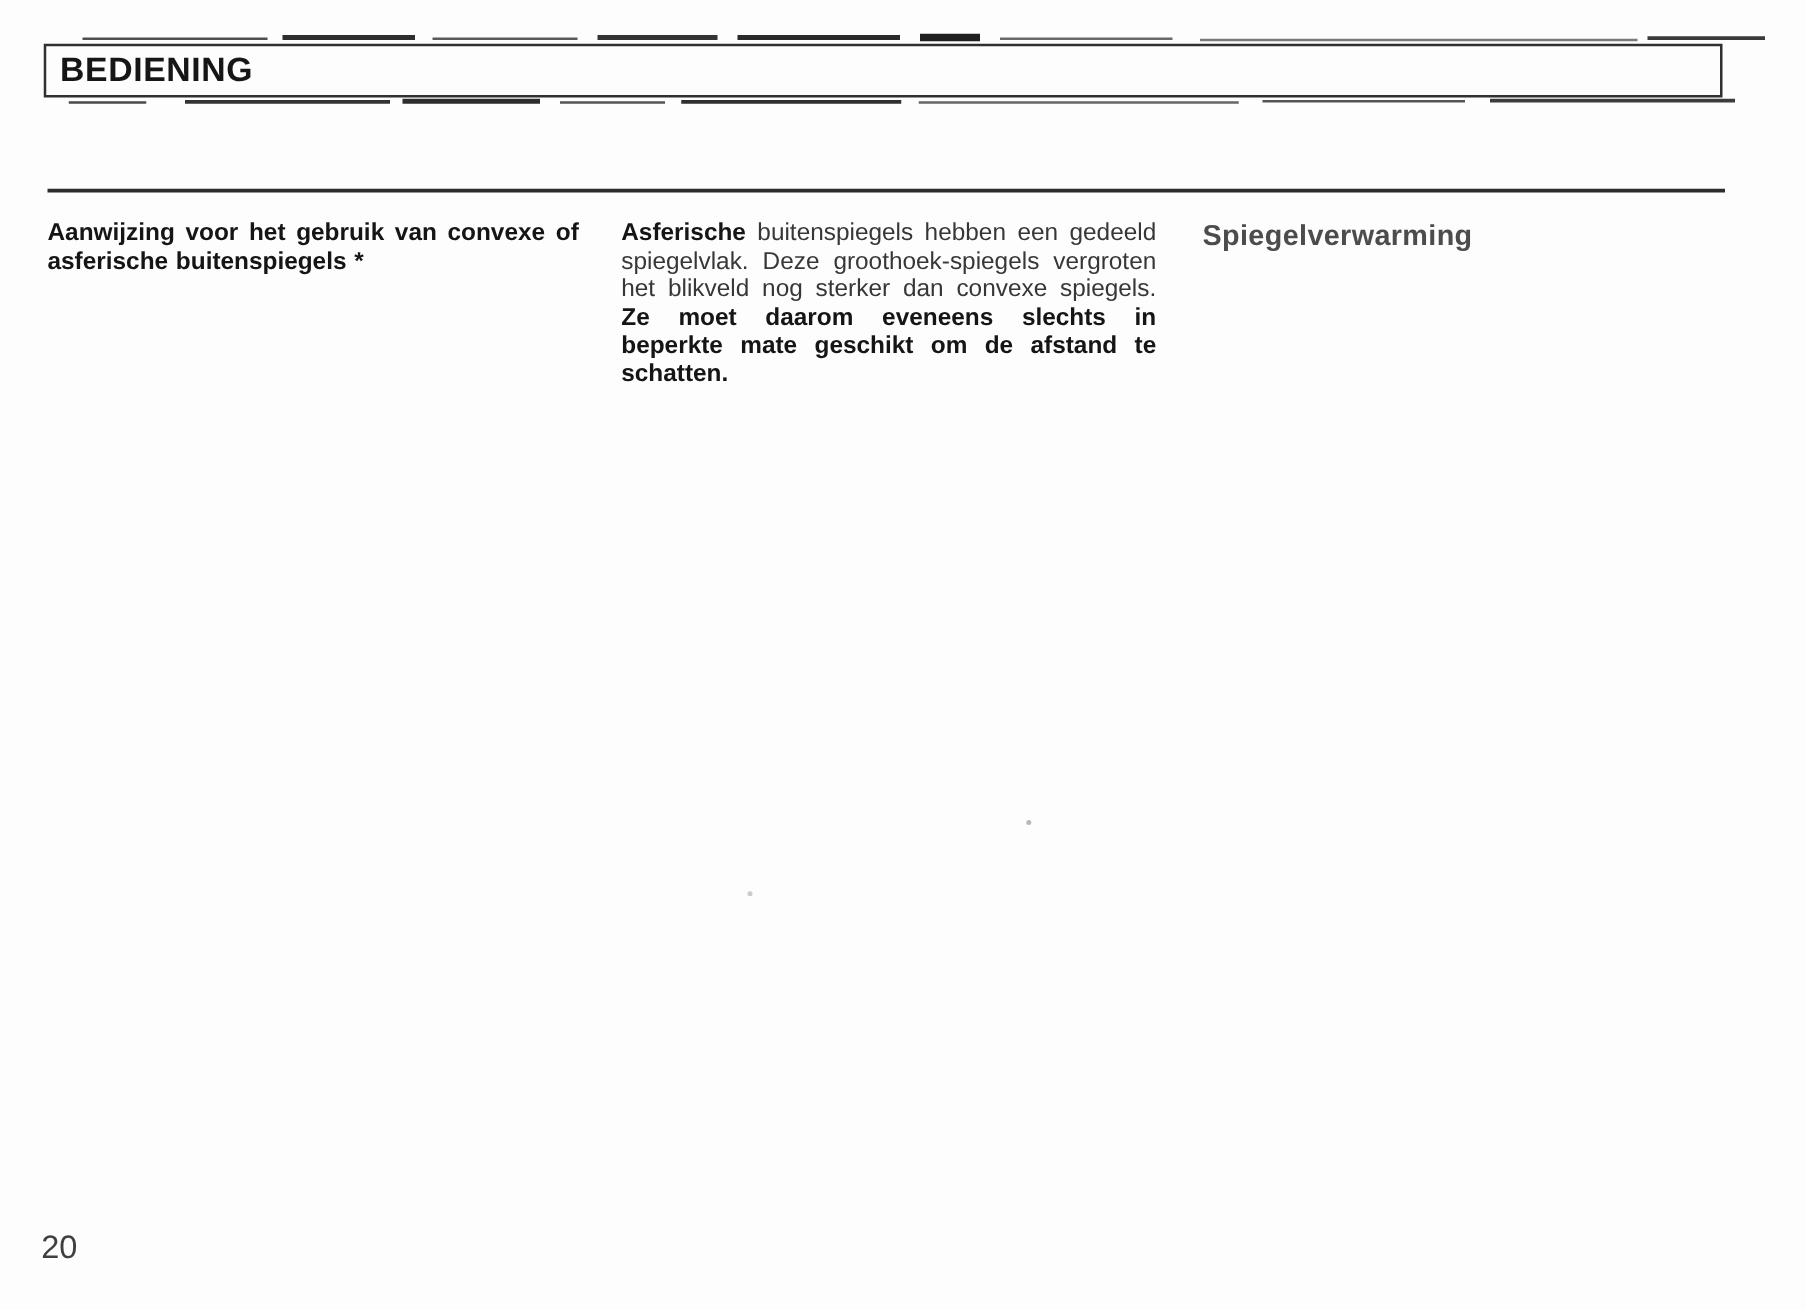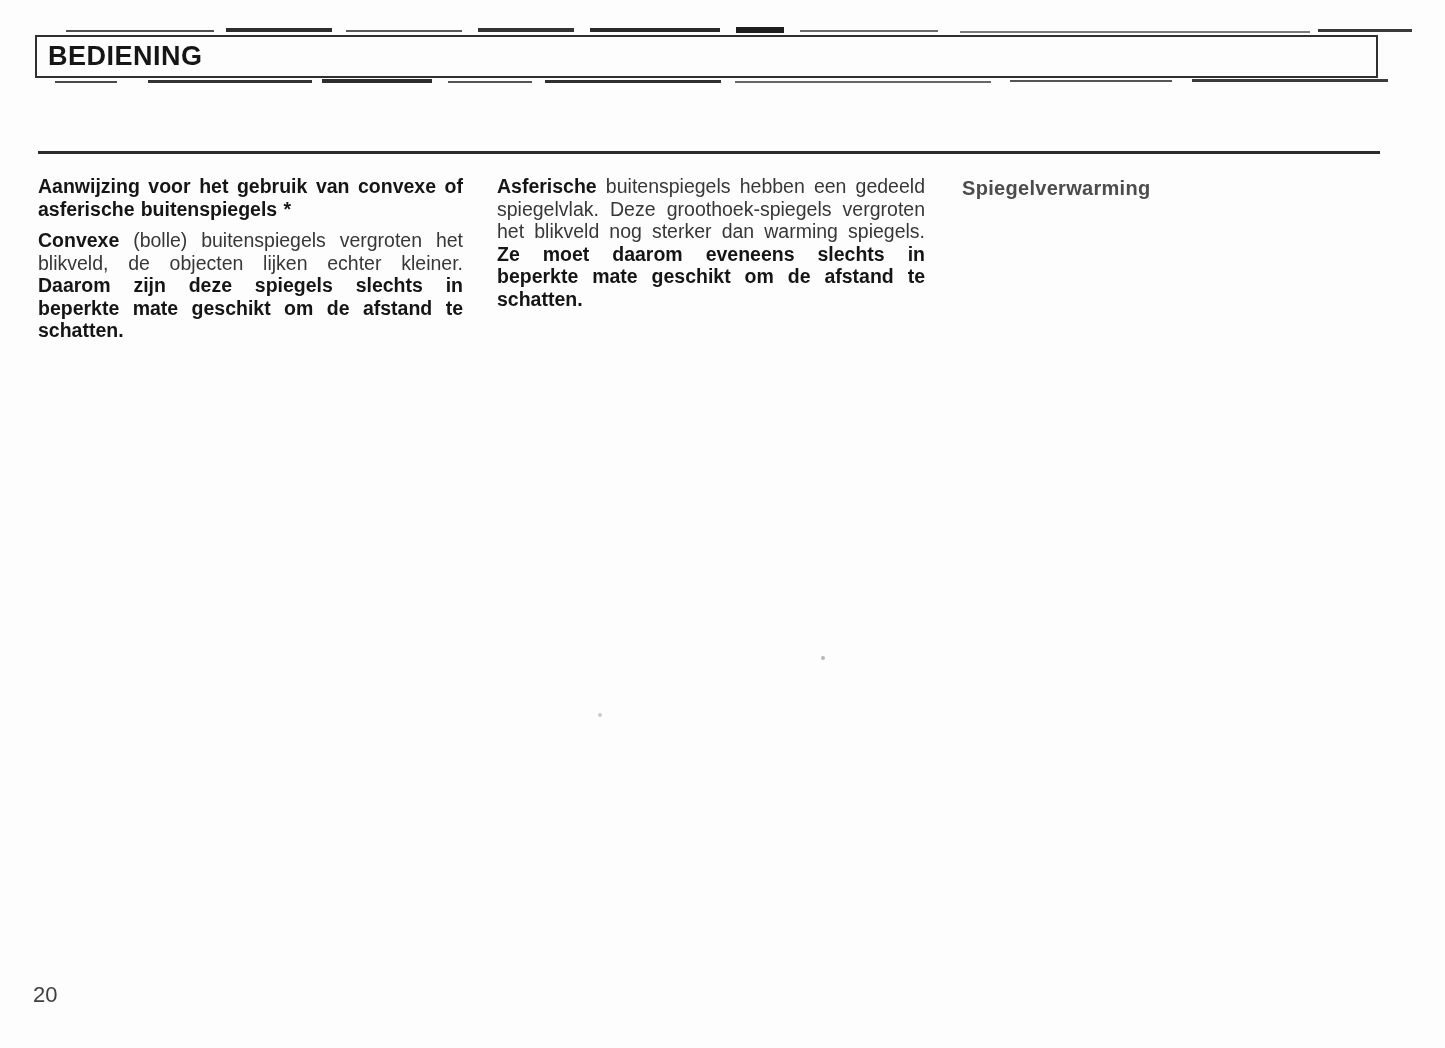--- a/index.html
+++ b/index.html
@@ -28,27 +28,27 @@
   .c2{width:428px;margin-right:37px;}
   .c3{width:424px;}
   .body,.h-col{
     font-size:19.5px;line-height:22.5px;text-align:justify;margin:0;
     color:var(--ink-body);word-spacing:0.04em;
   }
   .h-col{font-weight:bold;color:var(--ink-bold);}
   .c1 .body{margin-top:9px;}
   .b{font-weight:bold;color:var(--ink-bold);}
   .h3col{
-    font-size:20px;line-height:24px;margin:1px 0 8px 0;font-weight:bold;
+    font-size:23px;line-height:24px;margin:1px 0 8px 0;font-weight:bold;
     color:var(--ink-col3-heading);letter-spacing:0.3px;text-align:left;
   }
   .c3body{color:var(--ink-col3);}
   .speck{position:absolute;width:4px;height:4px;border-radius:50%;background:#9a9a9a;opacity:.7;}
   .speck.s2{opacity:.5;}
-  .pageno{position:absolute;left:33px;top:982px;font-size:22px;color:var(--ink-page-number);}
+  .pageno{position:absolute;left:33px;top:982px;font-size:26px;color:var(--ink-page-number);}
 </style>
 </head>
 <body>
 
 <div class="page">
 
   <div class="seg" style="left:66px;top:30px;width:148px;height:2px;background:#4f4f4f"></div>
   <div class="seg" style="left:226px;top:28px;width:106px;height:4px;background:#2e2e2e"></div>
   <div class="seg" style="left:346px;top:30px;width:116px;height:2px;background:#5a5a5a"></div>
   <div class="seg" style="left:478px;top:28px;width:96px;height:4px;background:#343434"></div>
@@ -70,25 +70,24 @@
   <div class="seg" style="left:735px;top:81px;width:256px;height:2px;background:#666666"></div>
   <div class="seg" style="left:1010px;top:80px;width:162px;height:2px;background:#555555"></div>
   <div class="seg" style="left:1192px;top:79px;width:196px;height:3px;background:#3c3c3c"></div>
 
   <div class="rule"></div>
 
   <div class="columns">
 
     <section class="c1">
       <h2 class="h-col"><span class="b">Aanwijzing voor het gebruik van convexe of asferische buitenspie­gels *</span></h2>
-      <p class="body"><span class="b">Convexe</span><span> (bolle) buitenspiegels vergroten het blikveld, de objecten lijken echter klei­ner. </span><span class="b">Daarom zijn deze spiegels slechts in beperkte mate geschikt om de afstand te schatten.</span></p>
     </section>
 
     <section class="c2">
-      <p class="body"><span class="b">Asferische</span><span> buitenspiegels hebben een gedeeld spiegelvlak. Deze groothoek-spie­gels vergroten het blikveld nog sterker dan warming spiegels. </span><span class="b">Ze moet daarom even­eens slechts in beperkte mate ge­schikt om de afstand te schatten.</span></p>
+      <p class="body"><span class="b">Asferische</span><span> buitenspiegels hebben een gedeeld spiegelvlak. Deze groothoek-spie­gels vergroten het blikveld nog sterker dan convexe spiegels. </span><span class="b">Ze moet daarom even­eens slechts in beperkte mate ge­schikt om de afstand te schatten.</span></p>
     </section>
 
     <section class="c3">
       <h2 class="h3col">Spiegelverwarming</h2>
     </section>
 
   </div>
 
   <div class="speck" style="left:821px;top:656px"></div>
   <div class="speck s2" style="left:598px;top:713px"></div>

